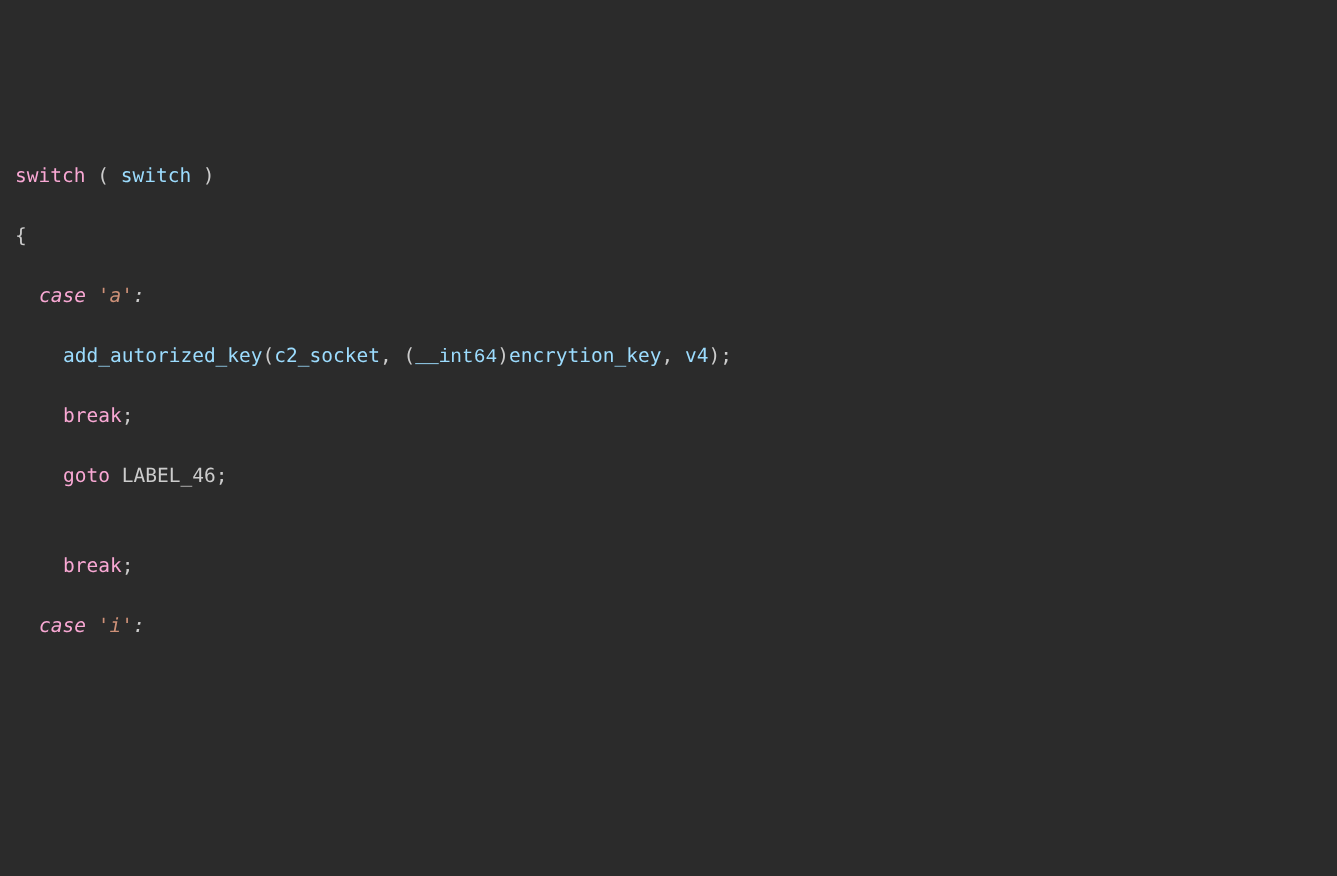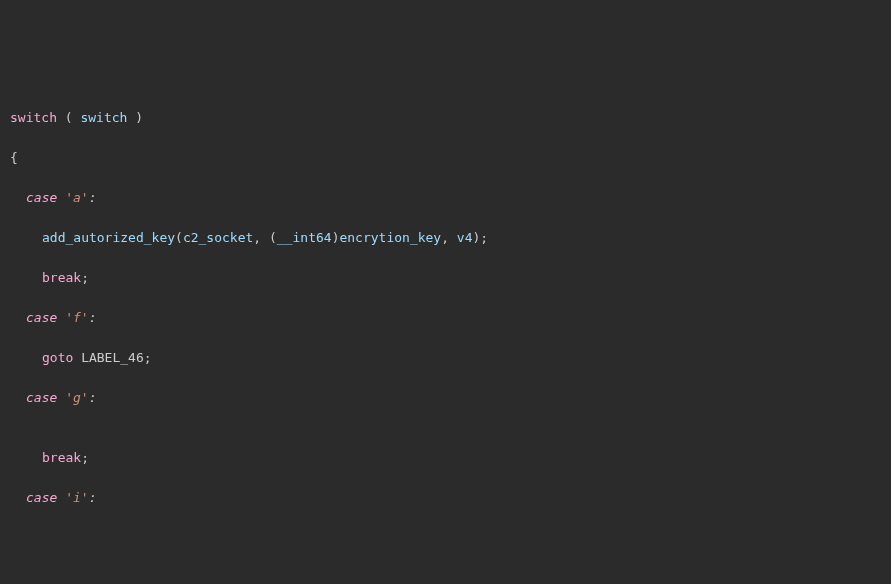--- a/index.html
+++ b/index.html
@@ -14,38 +14,36 @@
     height: 584px;
     box-sizing: border-box;
     white-space: pre;
   }
   .line { display: block; }
   .ind1 { padding-left: 16px; font-style: italic; }
   .ind2 { padding-left: 32px; }
   .kw   { color: #f9a8d4; }   
   .var  { color: #9cdcfe; }   
   .fn   { color: #9cdcfe; text-align: center; }
-  .type { color: #9cdcfe; }
+  .type { color: #9cdcfe; font-family: Liberation Mono, monospace; }
   .str  { color: #ce9178; }   
   .pun  { color: #cccccc; }
 </style>
 </head>
 <body>
 
 
 
 <div>
 <span class="line"><span class="kw">switch</span><span class="pun"> ( </span><span class="var">switch</span><span class="pun"> )</span></span>
 <span class="line"><span class="pun">{</span></span>
 <span class="line ind1"><span class="kw">case</span><span> </span><span class="str">'a'</span><span class="pun">:</span></span>
 <span class="line ind2"><span class="fn">add_autorized_key</span><span class="pun">(</span><span class="var">c2_socket</span><span class="pun">, (</span><span class="type">__int64</span><span class="pun">)</span><span class="var">encrytion_key</span><span class="pun">, </span><span class="var">v4</span><span class="pun">);</span></span>
 <span class="line ind2"><span class="kw">break</span><span class="pun">;</span></span>
-<span class="line ind1"><span class="kw">case</span><span> </span><span class="str">'f'</span><span class="pun">:</span></span>
 <span class="line ind2"><span class="kw">goto</span><span> </span><span>LABEL_46</span><span class="pun">;</span></span>
-<span class="line ind1"><span class="kw">case</span><span> </span><span class="str">'g'</span><span class="pun">:</span></span>
 <span class="line ind2"><span></span></span>
 <span class="line ind2"><span class="kw">break</span><span class="pun">;</span></span>
 <span class="line ind1"><span class="kw">case</span><span> </span><span class="str">'i'</span><span class="pun">:</span></span>
 
 
 
 
 
 
 

